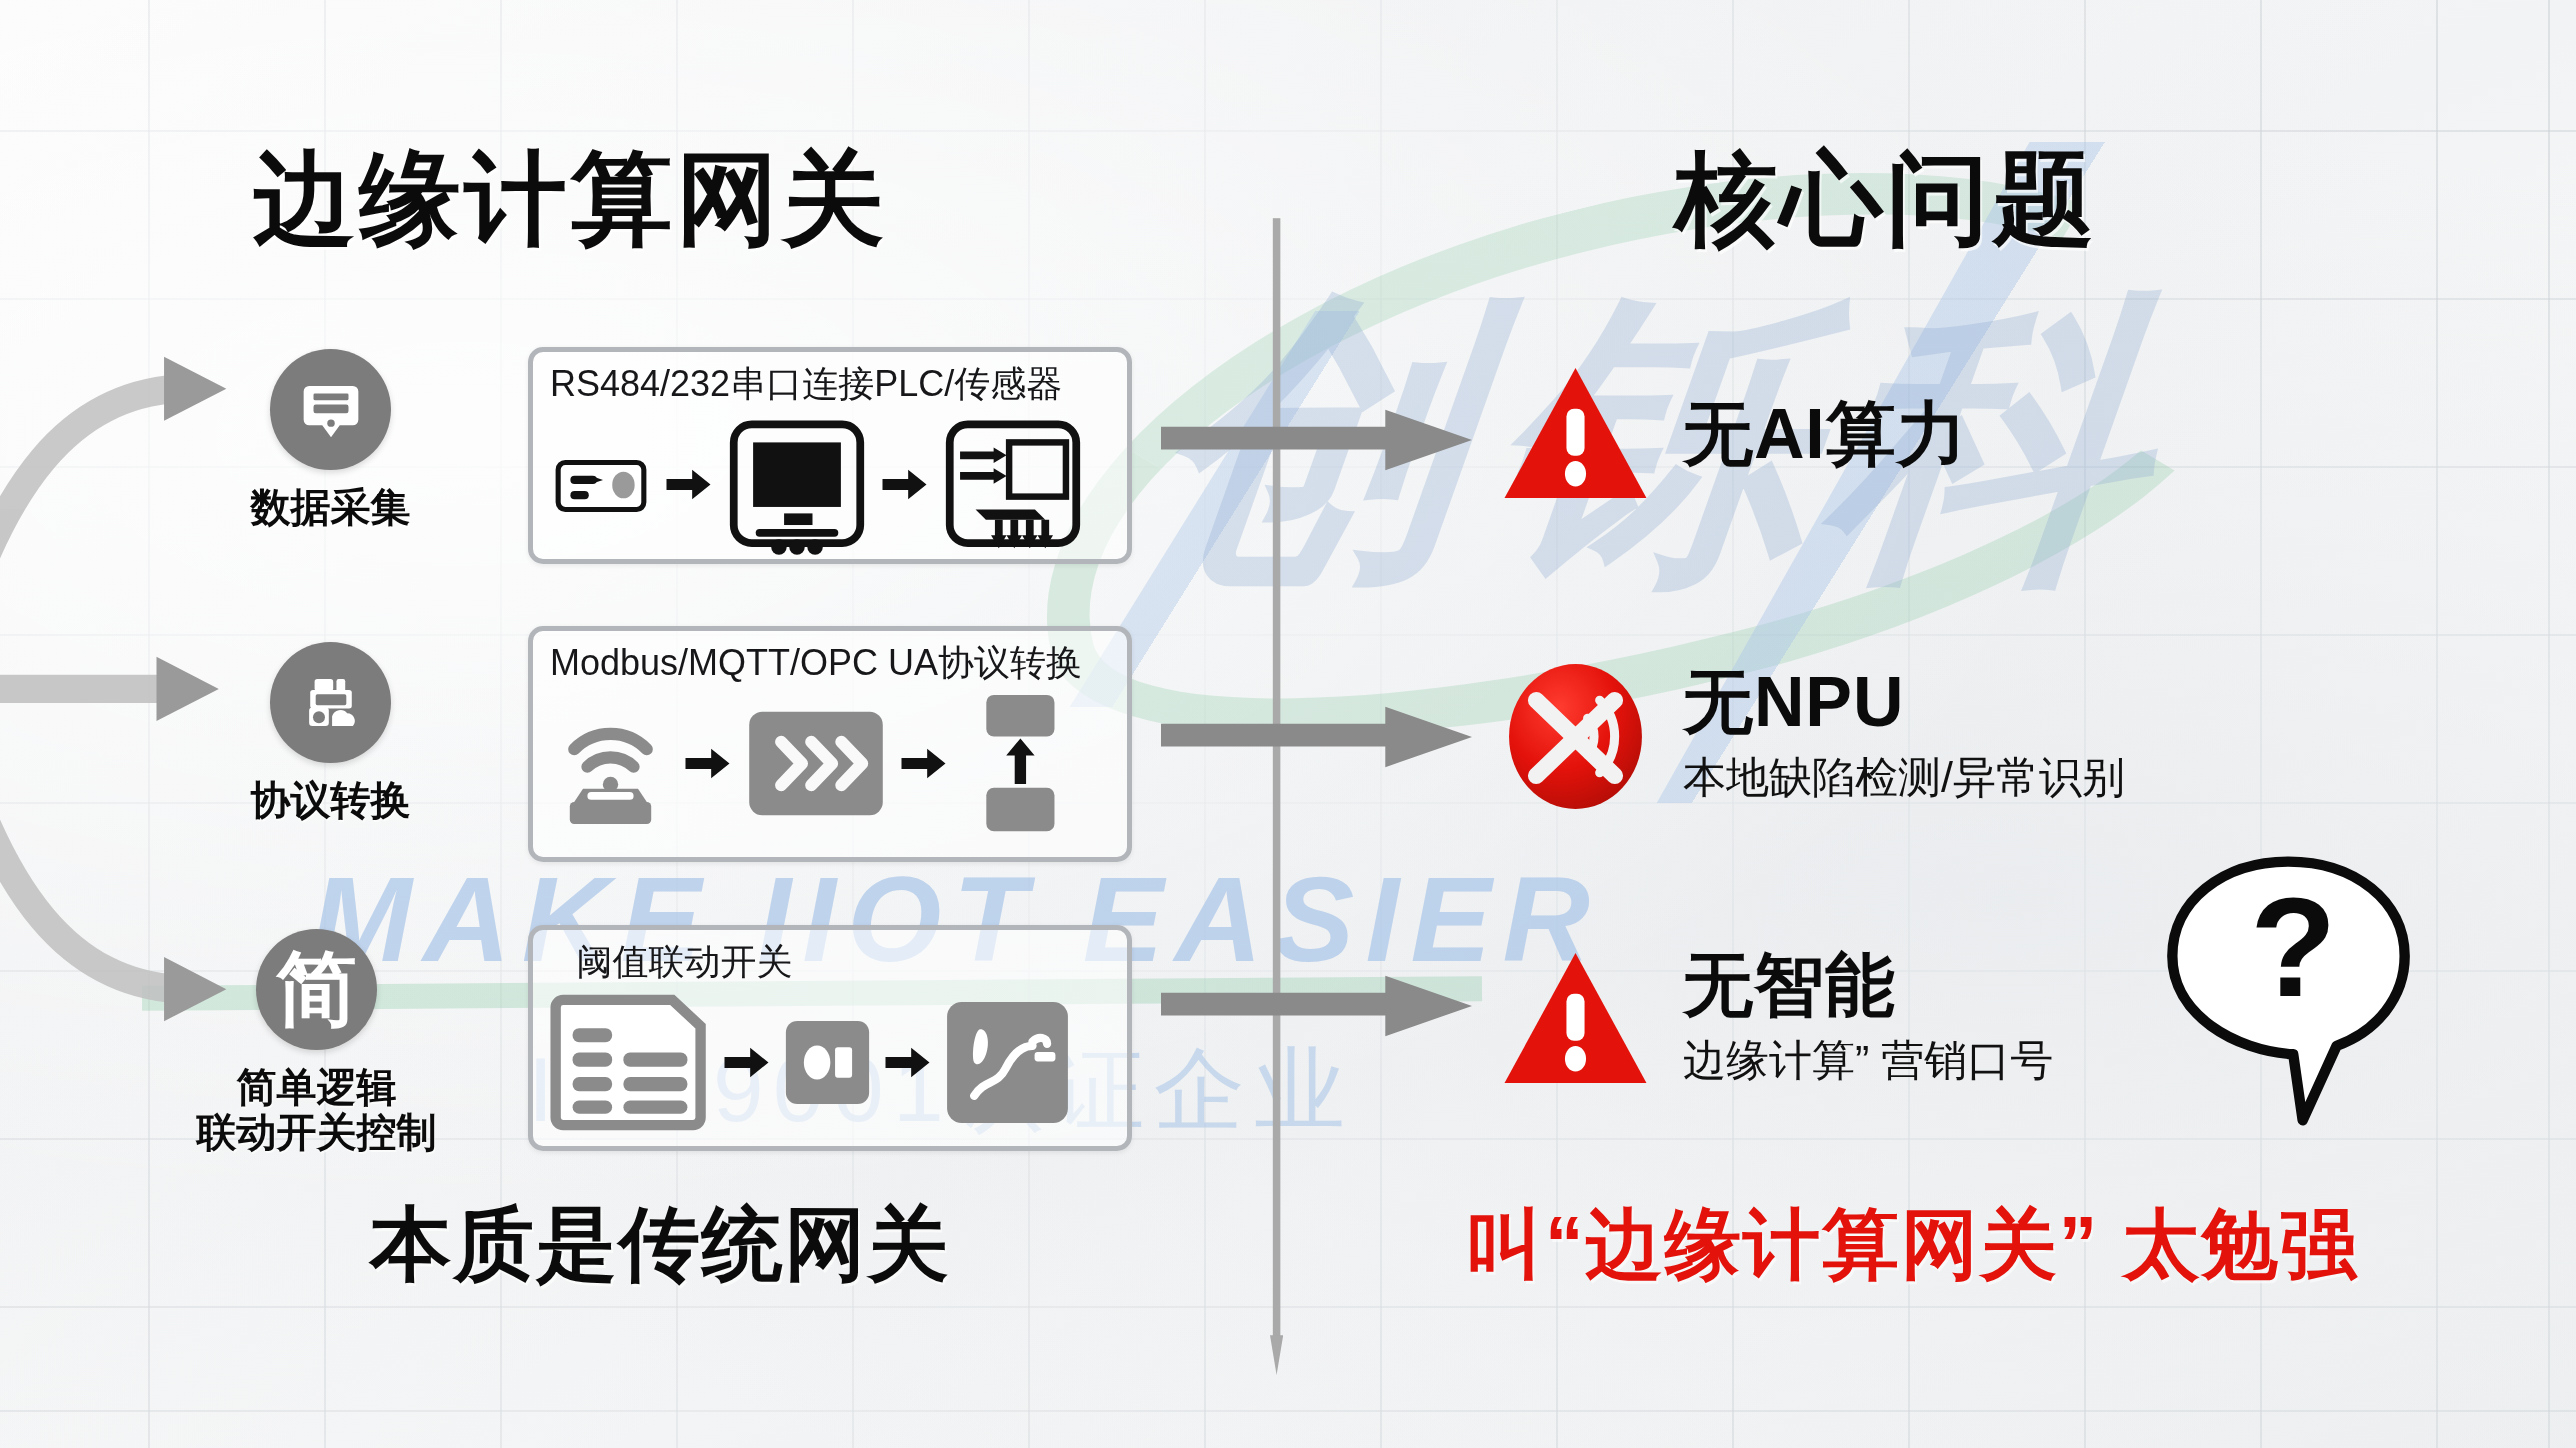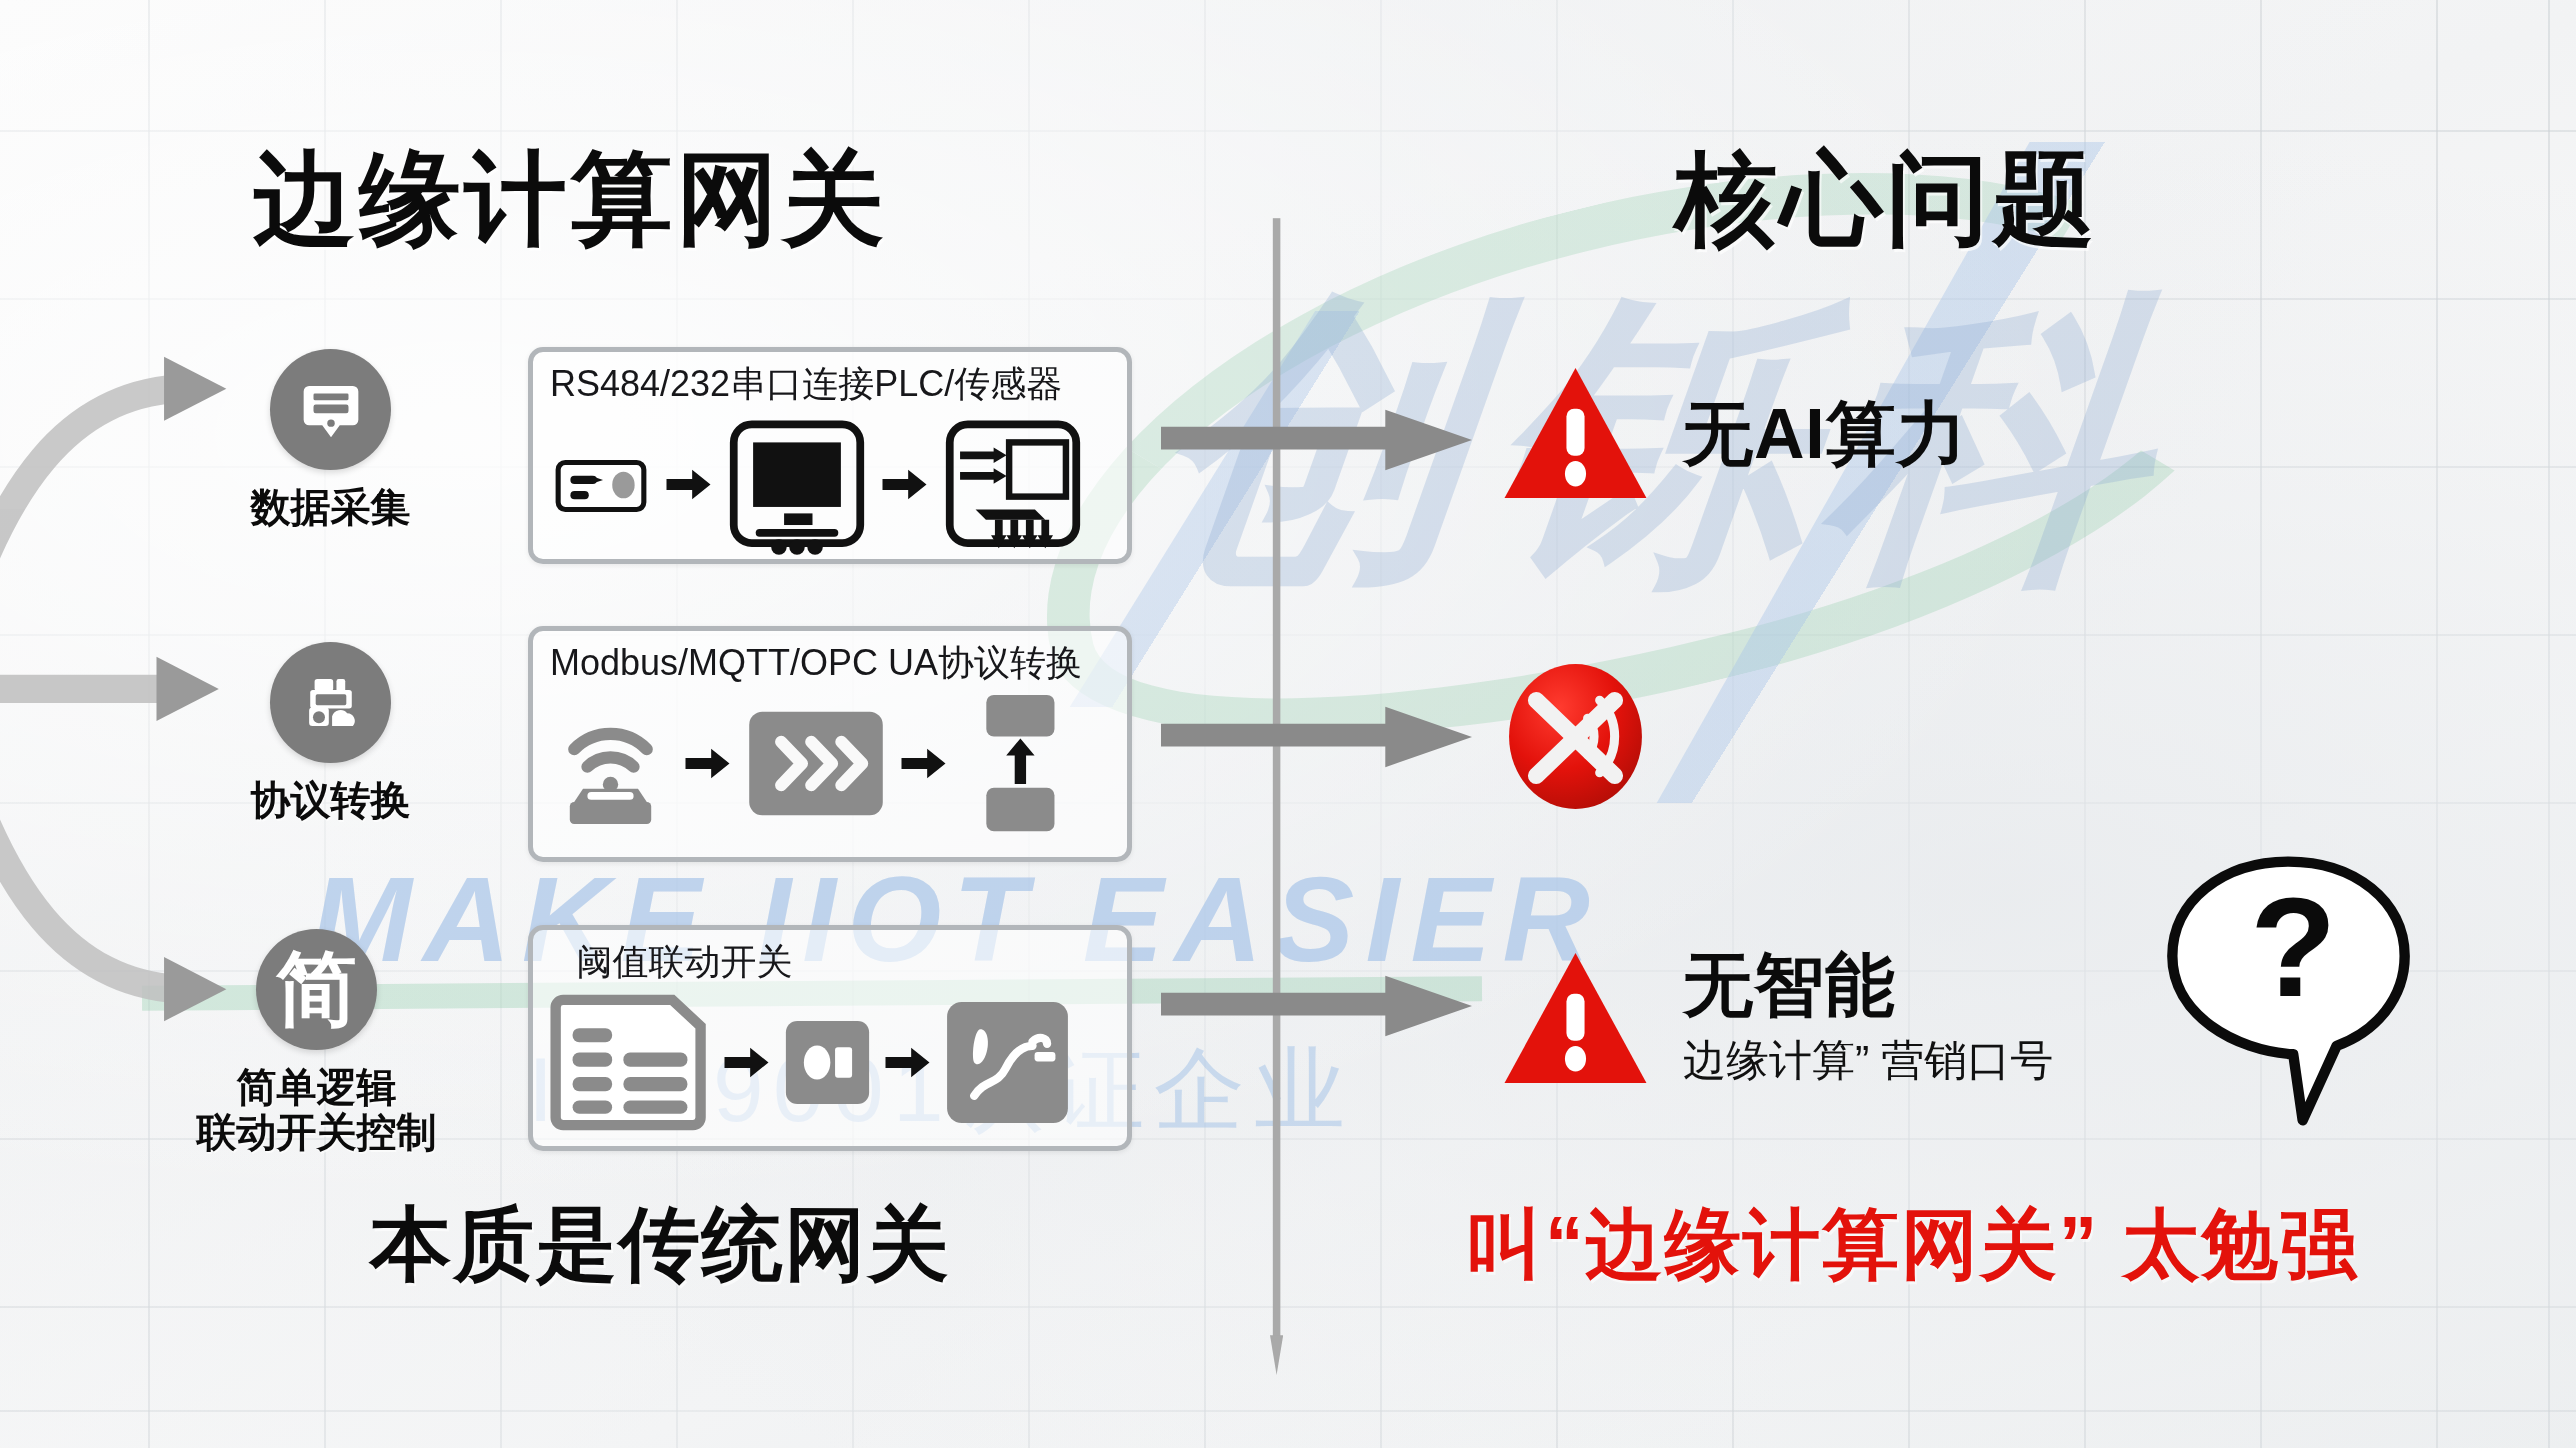--- a/index.html
+++ b/index.html
@@ -393,20 +393,24 @@
       </defs>
       <ellipse cx="50" cy="50" rx="44" ry="48" fill="url(#redball)"></ellipse>
       <path d="M66 26a34 34 0 0 1 0 48" fill="none" stroke="#f2f2f2" stroke-width="6" stroke-linecap="round"></path>
       <path d="M58 38a19 19 0 0 1 0 24" fill="none" stroke="#f2f2f2" stroke-width="6" stroke-linecap="round"></path>
       <g stroke="#f2f2f2" stroke-width="11" stroke-linecap="round">
         <path d="M24 26 L76 76"></path>
         <path d="M76 26 L24 76"></path>
       </g>
     </svg>
   </div>
+  <div class="ptxt">
+    <div class="ptitle">无NPU</div>
+    <div class="pdesc">本地缺陷检测/异常识别</div>
+  </div>
 </div>
 
 <div class="prob" id="prob-2">
   <div class="picon">
     <svg viewBox="0 0 100 100">
       <path d="M50 6 L97 92 H3 Z" fill="#e3120b"></path>
       <rect x="44" y="33" width="12" height="31" rx="5" fill="#fff"></rect>
       <ellipse cx="50" cy="76" rx="7" ry="8.5" fill="#fff"></ellipse>
     </svg>
   </div>

